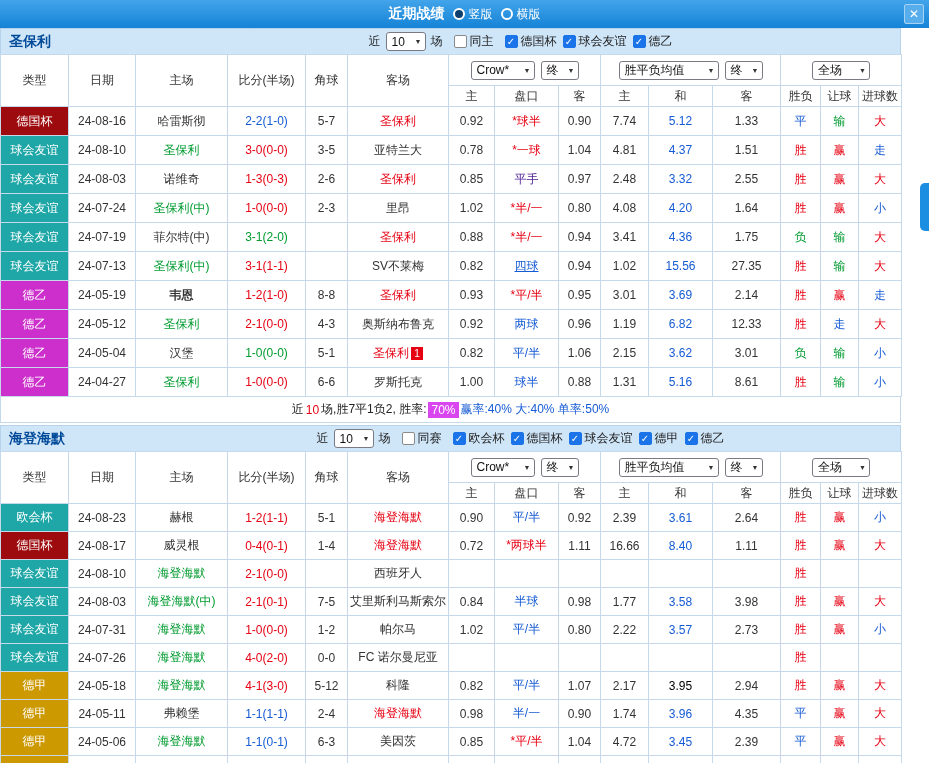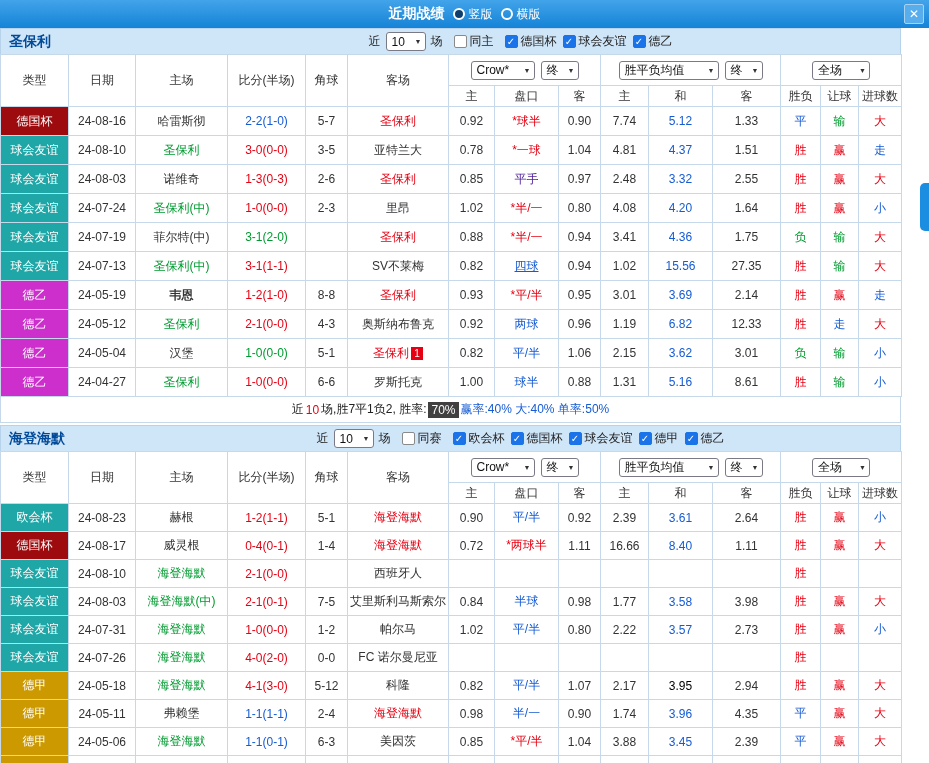--- a/index.html
+++ b/index.html
@@ -40,21 +40,21 @@
   .grid th,.grid td{border:1px solid #c6d9ea;font-size:12px;text-align:center;padding:0;white-space:nowrap;
     overflow:hidden;color:#333;font-weight:normal;height:28px;}
   .grid thead tr.h1 th{height:30px;}
   .grid thead tr.h2 th{height:20px;}
   .sec2 tbody td{height:27px;}
   .selwrap{display:flex;align-items:center;justify-content:center;gap:6px;}
 
   
   .summary{width:901px;box-sizing:border-box;border:1px solid #c6d9ea;border-top:none;height:26px;
     display:flex;align-items:center;justify-content:center;font-size:12px;gap:2px;color:#222;}
-  .badge{background:#404040;color:#fff;padding:1px 3px;font-size:12px;}
+  .badge{background:#d946ef;color:#fff;padding:1px 3px;font-size:12px;}
   .t-red{color:#e60012;}
   .t-blue{color:#155bd4;}
 
   .card-badge{display:inline-block;background:#e60012;color:#fff;font-size:10px;line-height:13px;width:12px;height:13px;
     margin-left:2px;vertical-align:middle;}
 
   .side-tab{position:absolute;right:0;top:183px;width:9px;height:48px;background:#1b8ee2;border-radius:5px 0 0 5px;cursor:pointer;}
   .gap2{height:2px;}
 </style>
 </head>
@@ -604,21 +604,21 @@
           <tr>
             <td style="background: rgb(204, 153, 0); color: rgb(255, 255, 255);">德甲</td>
             <td>24-05-06</td>
             <td style="color: rgb(0, 155, 48);">海登海默</td>
             <td style="color: rgb(21, 91, 212);">1-1(0-1)</td>
             <td>6-3</td>
             <td style="color: rgb(51, 51, 51);"><span>美因茨</span></td>
             <td>0.85</td>
             <td style="color: rgb(230, 0, 18);">*平/半</td>
             <td>1.04</td>
-            <td>3.88</td>
+            <td>4.72</td>
             <td style="color: rgb(21, 91, 212);">3.45</td>
             <td>2.39</td>
             <td style="color: rgb(21, 91, 212);">平</td>
             <td style="color: rgb(230, 0, 18);">赢</td>
             <td style="color: rgb(230, 0, 18);">大</td>
           </tr>
           <tr>
             <td style="background: rgb(204, 153, 0); color: rgb(255, 255, 255);">德甲</td>
             <td>24-04-29</td>
             <td style="color: rgb(51, 51, 51);">达姆斯塔特</td>

